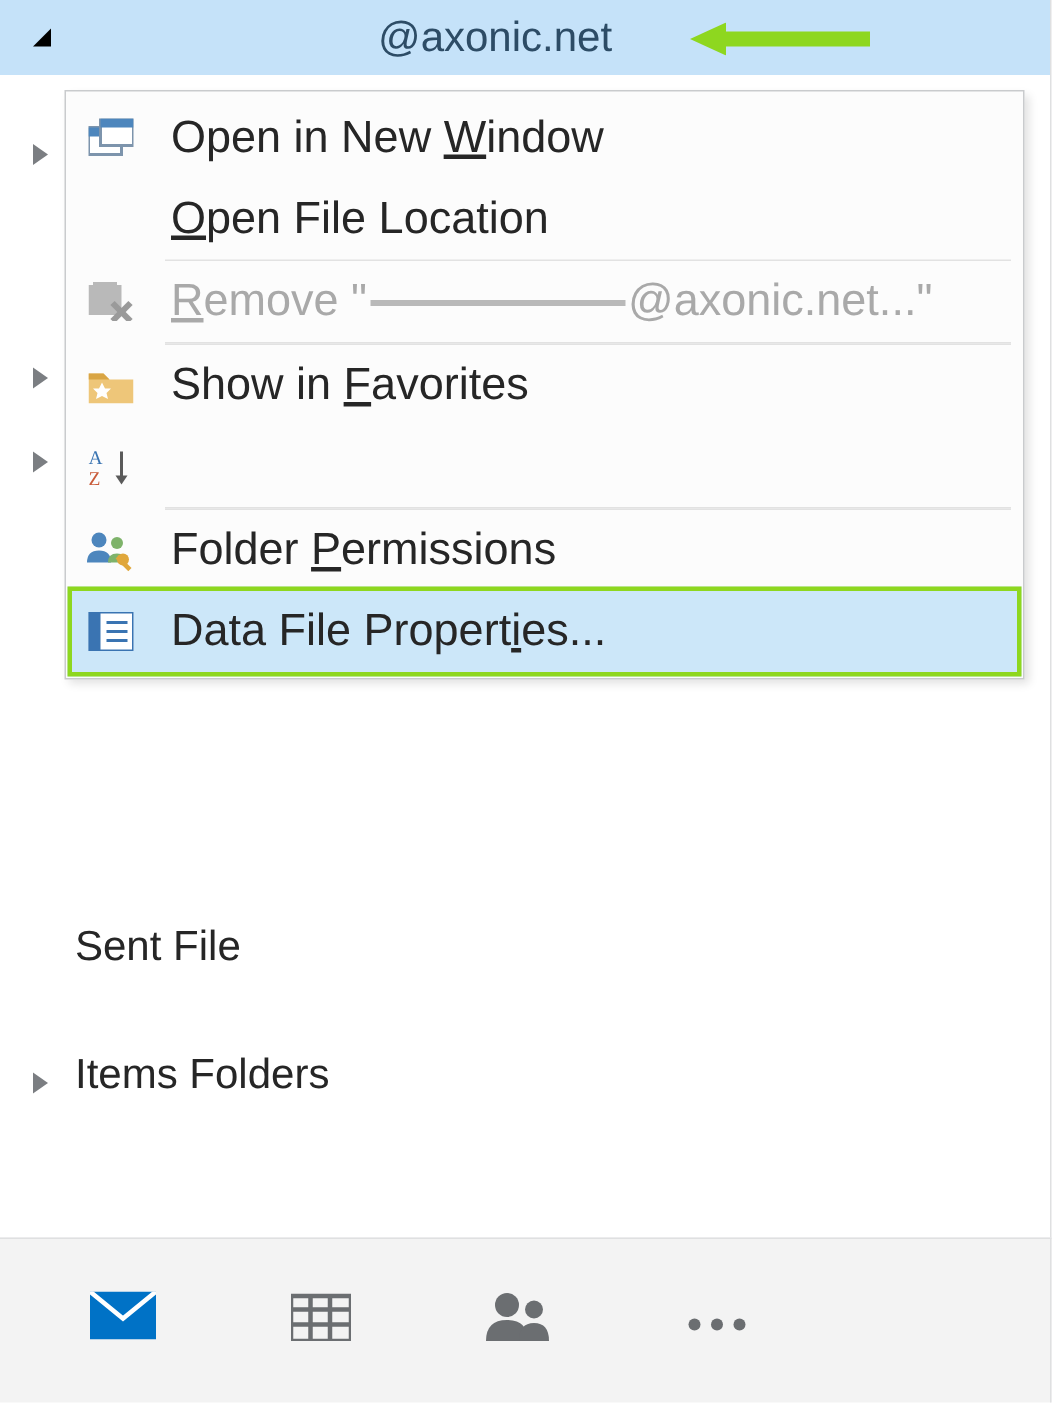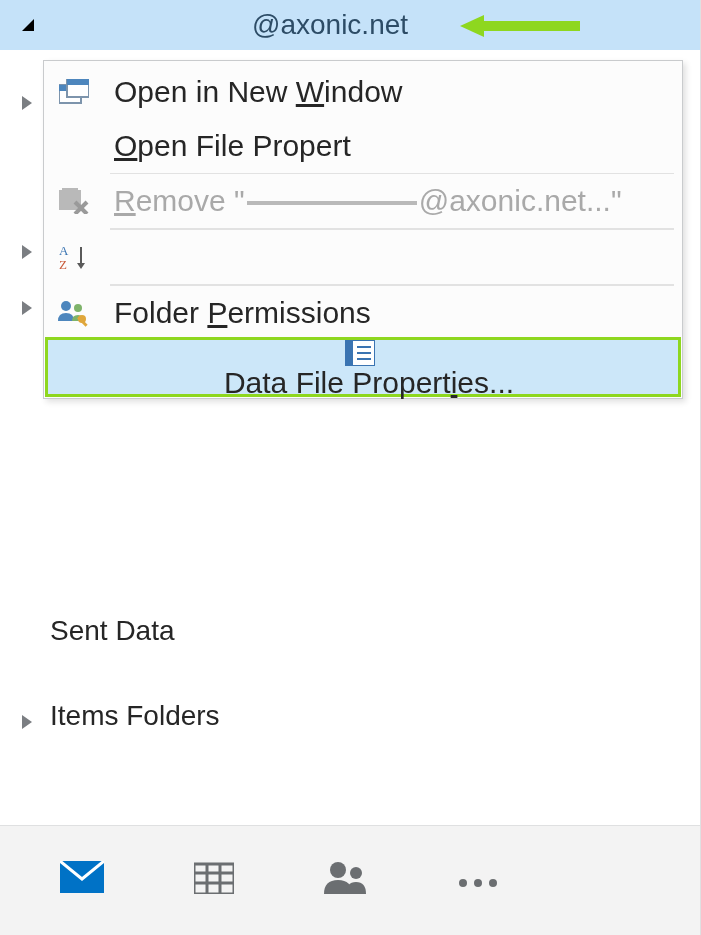--- a/index.html
+++ b/index.html
@@ -77,21 +77,20 @@
     height: 54px;
     padding: 0 10px 0 4px;
     position: relative;
   }
   .menu-item.disabled { color: #a9a9a9; }
   .menu-item.highlight {
     background: #cce7f9;
     border: 3px solid #8ed71f;
     margin: -3px;
     height: 60px;
-    flex-direction: column;
   }
   .menu-icon {
     width: 44px;
     display: flex;
     justify-content: center;
     align-items: center;
     flex-shrink: 0;
   }
   .menu-label {
     margin-left: 18px;
@@ -165,21 +164,21 @@
           <rect x="0" y="6" width="22" height="6" fill="#4d86bd"></rect>
           <rect x="8" y="0" width="22" height="18" fill="#fff" stroke="#7d94ac" stroke-width="2"></rect>
           <rect x="8" y="0" width="22" height="6" fill="#4d86bd"></rect>
         </svg>
       </span>
       <span class="menu-label"><span>Open in New </span><span class="underline-hint">W</span><span>indow</span></span>
     </div>
 
     <div class="menu-item">
       <span class="menu-icon"></span>
-      <span class="menu-label"><span class="underline-hint">O</span><span>pen File Propert</span></span>
+      <span class="menu-label"><span class="underline-hint">O</span><span>pen File Location</span></span>
     </div>
 
     <div class="menu-separator"></div>
 
     <div class="menu-item disabled">
       <span class="menu-icon">
         <svg width="30" height="26" viewBox="0 0 30 26">
           <rect x="0" y="2" width="22" height="20" fill="#b9b9b9"></rect>
           <rect x="3" y="0" width="16" height="4" fill="#b9b9b9"></rect>
           <line x1="16" y1="14" x2="28" y2="26" stroke="#9a9a9a" stroke-width="4"></line>
@@ -187,20 +186,30 @@
         </svg>
       </span>
       <span class="menu-label"><span class="underline-hint">R</span><span>emove "</span><span class="redacted-name"></span><span>@axonic.net..."</span></span>
     </div>
 
     <div class="menu-separator"></div>
 
 
     <div class="menu-separator"></div>
 
+    <div class="menu-item">
+      <span class="menu-icon">
+        <svg width="30" height="24" viewBox="0 0 30 24">
+          <path d="M0 4 L10 4 L14 8 L30 8 L30 24 L0 24 Z" fill="#eec679"></path>
+          <path d="M0 4 L10 4 L14 8 L0 8 Z" fill="#d9a544"></path>
+          <polygon points="9,10 11,14 15,14 12,17 13,21 9,19 5,21 6,17 3,14 7,14" fill="#fff"></polygon>
+        </svg>
+      </span>
+      <span class="menu-label"><span>Show in </span><span class="underline-hint">F</span><span>avorites</span></span>
+    </div>
 
     <div class="menu-item">
       <span class="menu-icon">
         <svg width="30" height="28" viewBox="0 0 30 28">
           <text x="0" y="12" font-size="13" fill="#3a74b2" font-family="Segoe UI">A</text>
           <text x="0" y="26" font-size="13" fill="#c95b3a" font-family="Segoe UI">Z</text>
           <line x1="22" y1="4" x2="22" y2="22" stroke="#5a5a5a" stroke-width="2"></line>
           <polygon points="22,26 18,20 26,20" fill="#5a5a5a"></polygon>
         </svg>
       </span>
@@ -233,21 +242,21 @@
           <line x1="12" y1="7" x2="26" y2="7" stroke="#3a74b2" stroke-width="2"></line>
           <line x1="12" y1="13" x2="26" y2="13" stroke="#3a74b2" stroke-width="2"></line>
           <line x1="12" y1="19" x2="26" y2="19" stroke="#3a74b2" stroke-width="2"></line>
         </svg>
       </span>
       <span class="menu-label"><span>Data File Propert</span><span class="underline-hint">i</span><span>es...</span></span>
     </div>
 
   </div>
 
-  <div class="other-item sent-items">Sent Data</div>
+  <div class="other-item sent-items">Sent File</div>
   <div class="other-item search-folders">Items Folders</div>
 
 </div>
 
 <div class="bottom-bar">
   <span class="nav-icon active">
     <svg width="44" height="32" viewBox="0 0 44 32">
         <rect x="0" y="0" width="44" height="32" fill="#0072c6"></rect>
         <polyline points="0,0 22,18 44,0" fill="none" stroke="#fff" stroke-width="3"></polyline>
       </svg>

